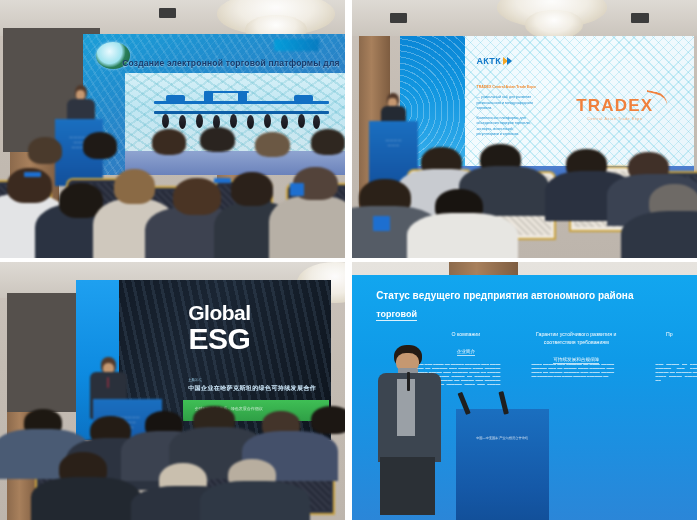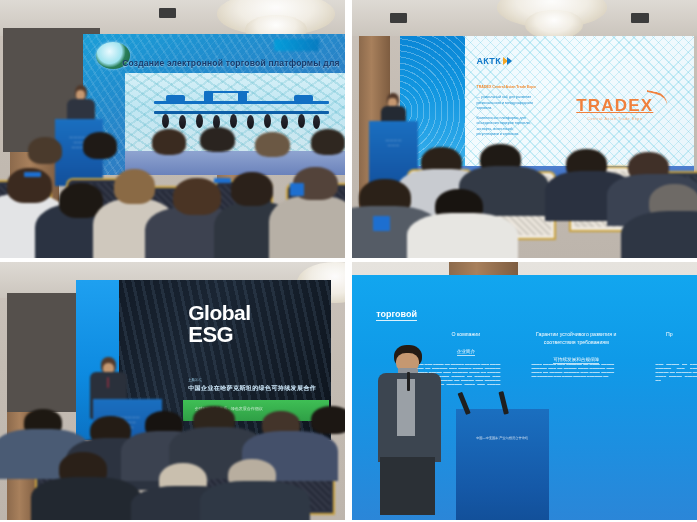--- a/index.html
+++ b/index.html
@@ -62,36 +62,36 @@
   .aktk-word{color:#1178c8;font-weight:bold;font-size:9px;letter-spacing:.3px;filter:blur(.2px);}
   .aktk-chev{width:0;height:0;border-top:4px solid transparent;border-bottom:4px solid transparent;
      border-left:5px solid #f5a623;}
   .aktk-chev2{width:0;height:0;border-top:4px solid transparent;border-bottom:4px solid transparent;
      border-left:5px solid #1178c8;margin-left:-3px;}
   .tr-body{position:absolute;left:26%;top:33%;width:30%;color:#1b8fd0;font-size:3.6px;
      line-height:1.55;filter:blur(.45px);}
   .tr-body b{color:#f28a2e;}
   .tr-body p{margin:0 0 4px 0;}
   .tradex-logo{position:absolute;left:60%;top:40%;}
-  .tradex-word{color:#f0803c;font-weight:bold;font-size:17px;letter-spacing:1.2px;filter:blur(.25px);text-decoration:underline;}
+  .tradex-word{color:#f0803c;font-weight:bold;font-size:17px;letter-spacing:1.2px;filter:blur(.25px);}
   .tradex-swoosh{position:absolute;right:-14px;top:-4px;width:22px;height:16px;
      border-top:2px solid #f0803c;border-right:0;border-radius:0 60% 0 0;transform:rotate(12deg);}
   .tradex-tag{color:#f2a977;font-size:3.6px;letter-spacing:.6px;text-align:center;filter:blur(.5px);margin-top:1px;}
   .tr-stageband{position:absolute;left:0;right:0;bottom:0;height:13%;
      background:linear-gradient(180deg,#4f7fd0,#2f63b8);}
 
   
   .bl-screen{background:linear-gradient(115deg,#0f1722 0%,#1a2533 45%,#0d141d 100%);}
   .bl-blueband{position:absolute;left:0;top:0;bottom:0;width:17%;
      background:linear-gradient(180deg,#1ea0f0,#0d8ae0 60%,#0b72c4);}
   .bl-towers{position:absolute;left:17%;right:0;top:0;bottom:0;
      background:repeating-linear-gradient(78deg,rgba(120,150,180,.14) 0 3px,rgba(0,0,0,0) 3px 9px);}
   .esg-txt{position:absolute;left:44%;top:14%;color:#ffffff;line-height:1.02;}
   .esg-l1{font-size:21px;font-weight:bold;letter-spacing:-.5px;}
-  .esg-l2{font-size:22px;font-weight:bold;letter-spacing:-.5px;}
+  .esg-l2{font-size:30px;font-weight:bold;letter-spacing:-.5px;text-align:center;}
   .esg-l3{font-size:19px;font-weight:normal;letter-spacing:-.2px;}
   .esg-cn-sm{position:absolute;left:44%;top:61%;color:#9fd3ee;font-size:3.4px;filter:blur(.3px);}
   .esg-cn{position:absolute;left:44%;top:65%;color:#cfe9fb;font-size:6px;font-weight:bold;
      letter-spacing:.4px;filter:blur(.35px);}
   .esg-green{position:absolute;left:42%;right:1%;top:75%;height:13%;
      background:linear-gradient(180deg,#3fbf55,#2f9f46);overflow:hidden;}
   .esg-green span{position:absolute;left:8%;top:30%;color:rgba(255,255,255,.75);font-size:4px;filter:blur(.5px);}
 
   
   .br-screen{background:linear-gradient(180deg,#12a6ef 0%,#0f9ae8 35%,#1d8fe0 70%,#2b86d8 100%);}
@@ -352,20 +352,21 @@
       </div>
     </div>
   </div>
 
   <div class="photo">
     <div class="room">
       <div class="wall" style="background:linear-gradient(180deg,#e6e3de,#d6d2cb);"></div>
       <div class="wall-wood" style="left:28%;width:20%;height:10%;top:0;bottom:auto;"></div>
 
       <div class="screen br-screen" style="left:0;top:5%;right:0;bottom:0;">
+        <div class="br-title">Статус ведущего предприятия автономного района</div>
         <div class="br-title-cn">торговой</div>
 
         <div class="br-col" style="left:23%;width:20%;">
           <h4>О компании</h4>
           <h5>企业简介</h5>
         </div>
         <div class="br-col" style="left:52%;width:26%;">
           <h4>Гарантии устойчивого развития и соответствия требованиям</h4>
           <h5>可持续发展和合规保障</h5>
         </div>

